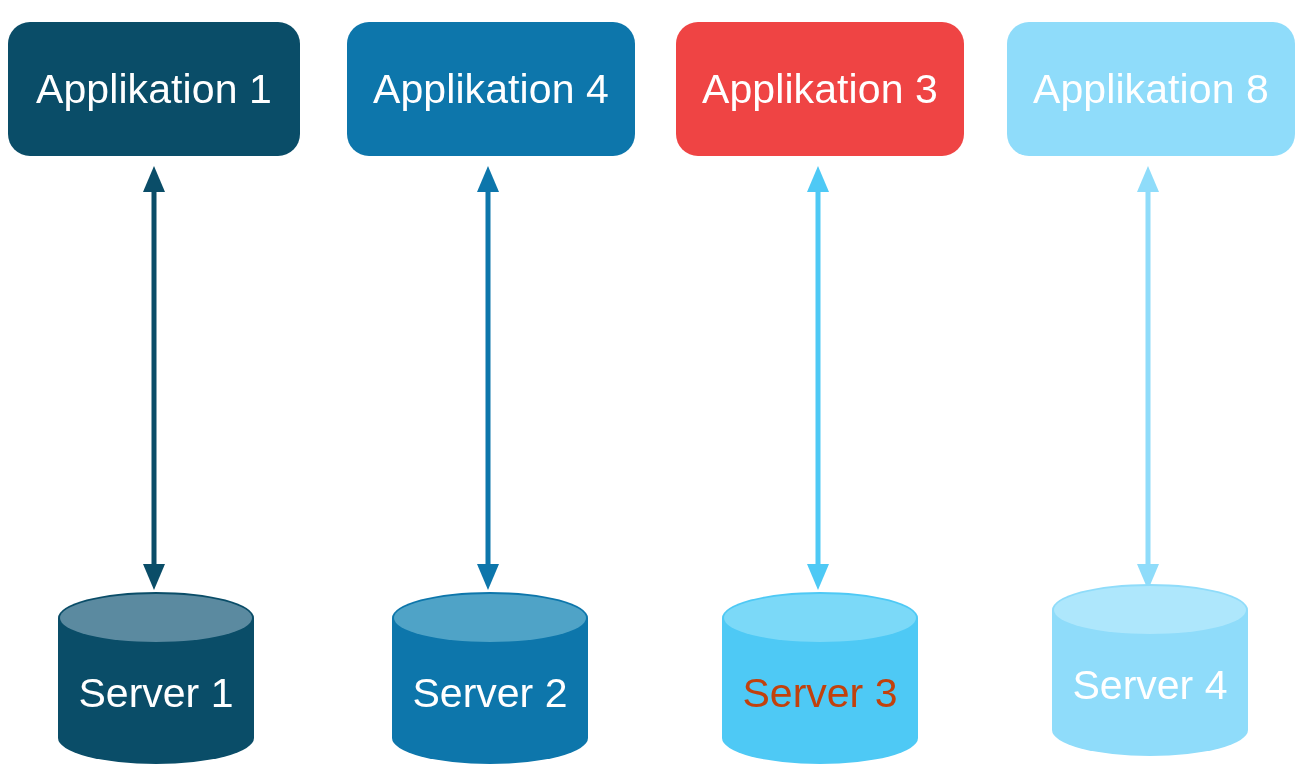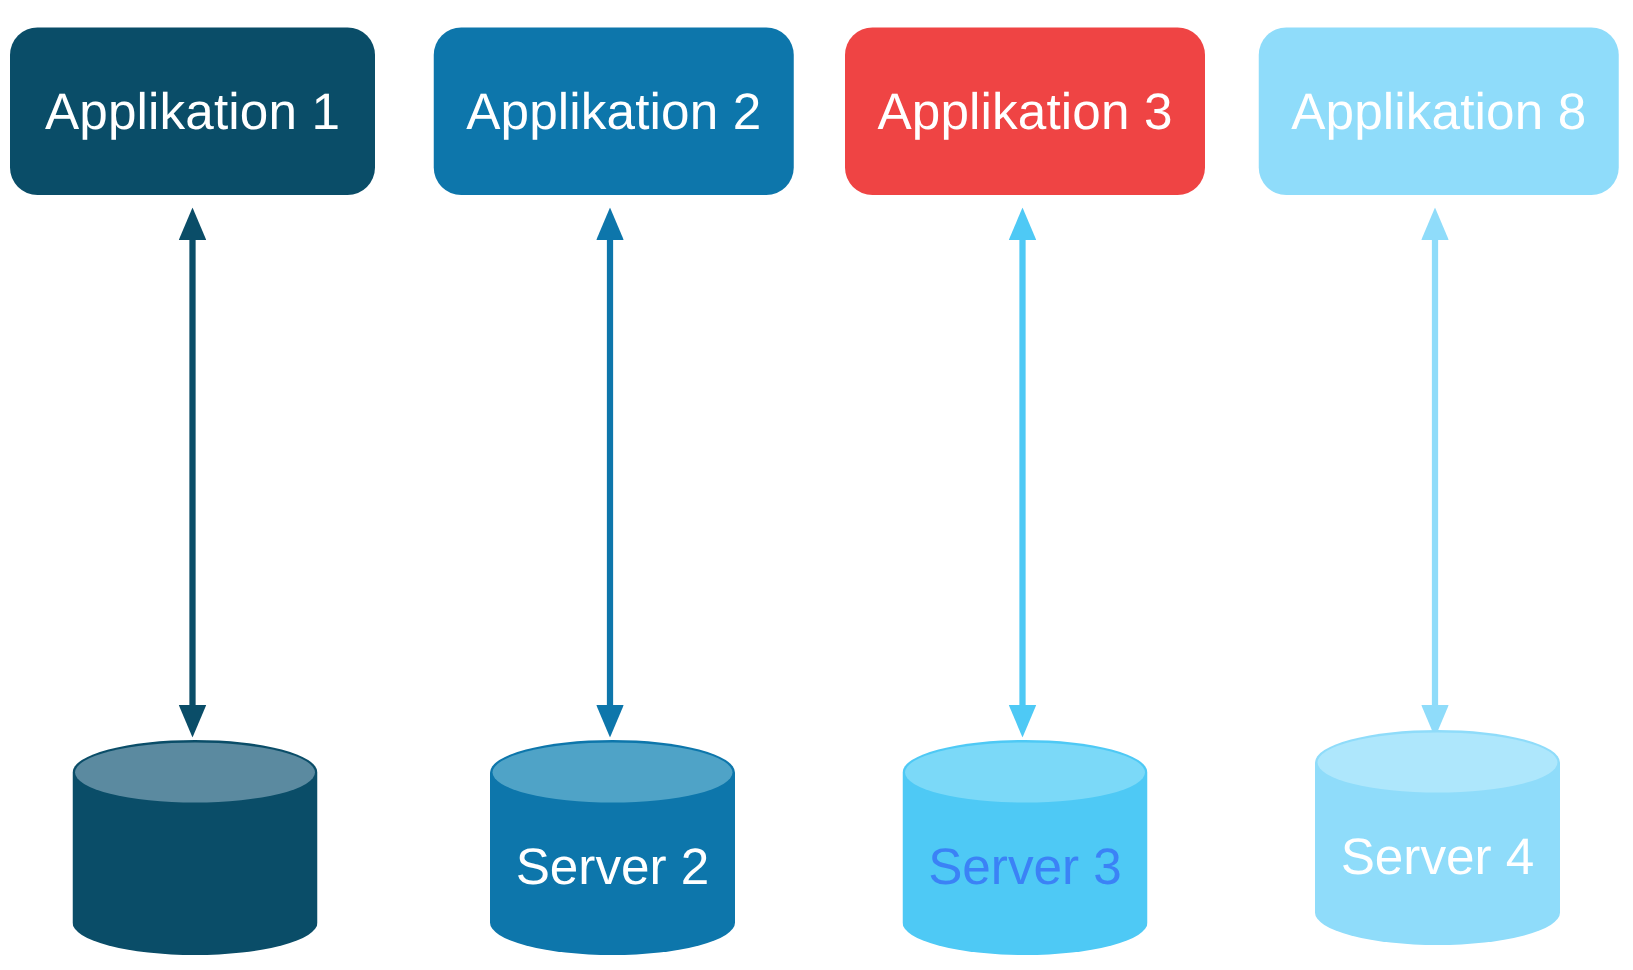--- a/index.html
+++ b/index.html
@@ -82,24 +82,25 @@
         <path d="M 11 0 L 22 26 L 0 26 Z" fill="#0a4d68"></path>
         <path d="M 11 424 L 22 398 L 0 398 Z" fill="#0a4d68"></path>
       </svg>
   </div>
 
   <div class="cyl" id="cyl-1" style="left: 58px; top: 592px; width: 196px; height: 172px;">
     <svg id="cyl-svg-1" width="196" height="172" viewBox="0 0 196 172">
         <path d="M 0 26 L 0 146 A 98 26 0 0 0 196 146 L 196 26 A 98 26 0 0 0 0 26 Z" fill="#0a4d68"></path>
         <ellipse cx="98" cy="26" rx="96" ry="24" fill="#5b8aa0"></ellipse>
       </svg>
+    <span class="cyl-label" id="cyl-label-1" style="color: rgb(255, 255, 255); top: 81px;">Server 1</span>
   </div>
 
   <div class="app-box" id="app-box-2" style="left: 347px; top: 22px; width: 288px; height: 134px; background: rgb(13, 118, 171); border-radius: 22px;">
-    <span class="app-label" style="color: rgb(255, 255, 255);">Applikation 2</span>
+    <span class="app-label" style="color: rgb(255, 255, 255);">Applikation 4</span>
   </div>
 
   <div class="arrow" id="arrow-2" style="left: 477px; top: 166px; width: 22px; height: 424px;">
     <svg id="arrow-svg-2" width="22" height="424" viewBox="0 0 22 424">
         <rect x="8.5" y="14.3" width="5" height="395.4" fill="#0d76ab"></rect>
         <path d="M 11 0 L 22 26 L 0 26 Z" fill="#0d76ab"></path>
         <path d="M 11 424 L 22 398 L 0 398 Z" fill="#0d76ab"></path>
       </svg>
   </div>
 
@@ -121,21 +122,21 @@
         <path d="M 11 0 L 22 26 L 0 26 Z" fill="#4ec9f5"></path>
         <path d="M 11 424 L 22 398 L 0 398 Z" fill="#4ec9f5"></path>
       </svg>
   </div>
 
   <div class="cyl" id="cyl-3" style="left: 722px; top: 592px; width: 196px; height: 172px;">
     <svg id="cyl-svg-3" width="196" height="172" viewBox="0 0 196 172">
         <path d="M 0 26 L 0 146 A 98 26 0 0 0 196 146 L 196 26 A 98 26 0 0 0 0 26 Z" fill="#4ec9f5"></path>
         <ellipse cx="98" cy="26" rx="96" ry="24" fill="#7bd9f8"></ellipse>
       </svg>
-    <span class="cyl-label" id="cyl-label-3" style="color: #3b82f6; top: 81px;">Server 3</span>
+    <span class="cyl-label" id="cyl-label-3" style="color: #c2410c; top: 81px;">Server 3</span>
   </div>
 
   <div class="app-box" id="app-box-4" style="left: 1007px; top: 22px; width: 288px; height: 134px; background: rgb(143, 220, 250); border-radius: 22px;">
     <span class="app-label" style="color: rgb(255, 255, 255);">Applikation 8</span>
   </div>
 
   <div class="arrow" id="arrow-4" style="left: 1137px; top: 166px; width: 22px; height: 424px;">
     <svg id="arrow-svg-4" width="22" height="424" viewBox="0 0 22 424">
         <rect x="8.5" y="14.3" width="5" height="395.4" fill="#8fdcfa"></rect>
         <path d="M 11 0 L 22 26 L 0 26 Z" fill="#8fdcfa"></path>

